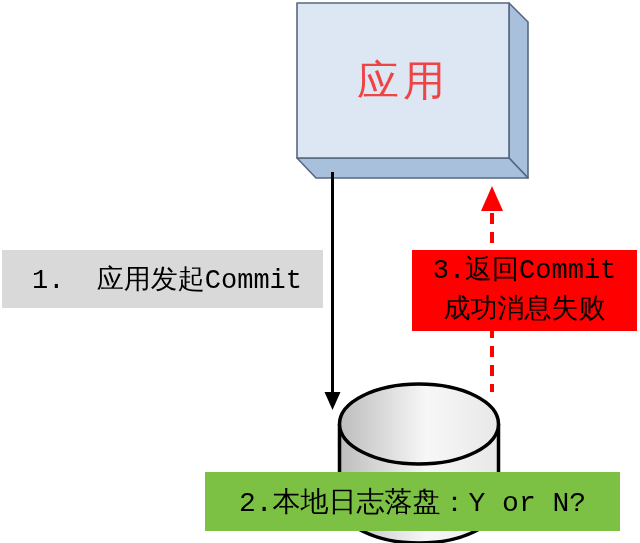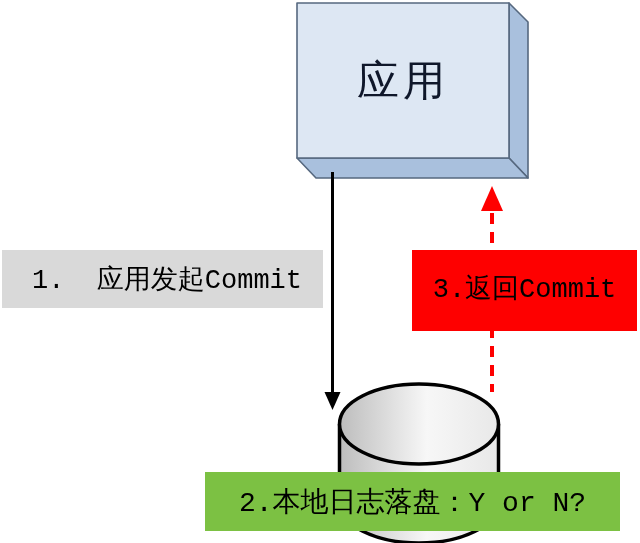--- a/index.html
+++ b/index.html
@@ -5,21 +5,21 @@
   html,body{margin:0;padding:0;background:#ffffff;}
   .stage{
     position:relative;width:640px;height:543px;background:#ffffff;
     overflow:hidden;font-family:"Liberation Sans",sans-serif;
   }
   .layer{position:absolute;left:0;top:0;}
   .app-title{
     position:absolute;left:297px;top:3px;width:212px;height:155px;
     display:flex;align-items:center;justify-content:center;
     font-family:"Liberation Serif","DejaVu Serif",serif;
-    font-size:42px;color:#0f172a;letter-spacing:4px;
+    font-size:42px;color:#ef4444;letter-spacing:4px;
   }
   .label{
     position:absolute;display:flex;align-items:center;justify-content:center;
     color:#000;font-family:"Liberation Mono","DejaVu Sans Mono",monospace;
     white-space:pre;text-align:center;
   }
   .step1{left:2px;top:250px;width:312px;height:58px;font-size:27px;}
   .step3{left:412px;top:250px;width:225px;height:81px;font-size:27px;
          flex-direction:column;line-height:39px;}
   .step2{left:205px;top:472px;width:415px;height:59px;font-size:28px;}
@@ -62,17 +62,18 @@
       <ellipse cx="419" cy="424" rx="79.5" ry="40"></ellipse>
     </g>
   </svg>
 
   <div class="app-title">应用</div>
 
   <div class="label step1" style="background-color: rgb(217, 217, 217); padding-left: 9px;">1.  应用发起Commit</div>
 
   <div class="label step3" style="background-color: rgb(254, 0, 0);">
     <div>3.返回Commit</div>
+    <div>成功消息失败</div>
   </div>
 
   <div class="label step2" style="background-color: rgb(124, 193, 67);">2.本地日志落盘：Y or N?</div>
 
 </div>
 
 </body></html>

